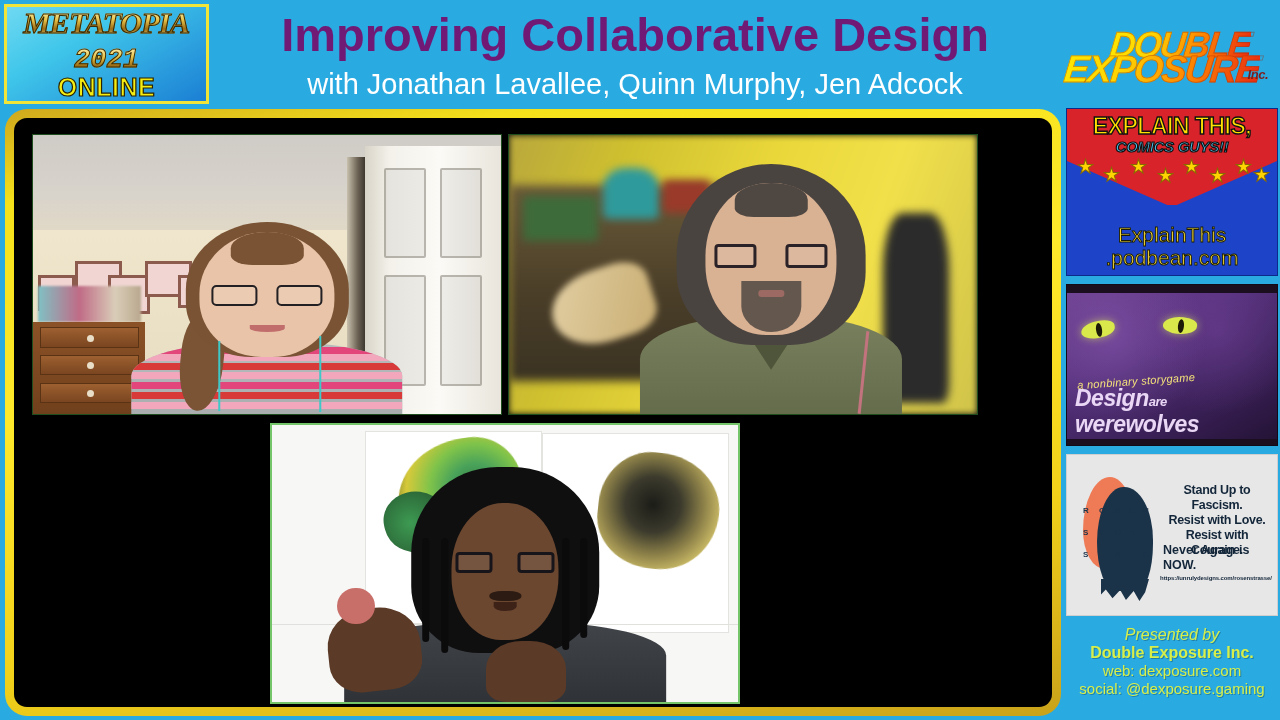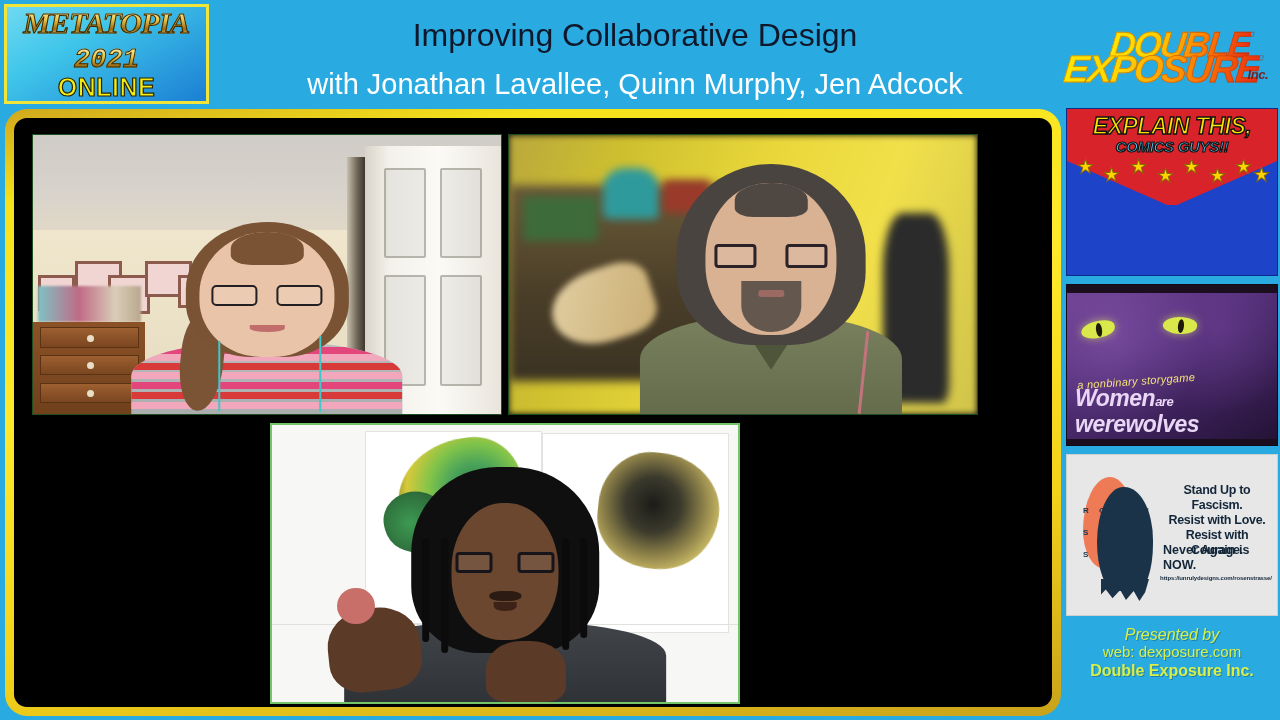--- a/index.html
+++ b/index.html
@@ -51,21 +51,21 @@
     letter-spacing:0.5px;
     white-space:nowrap;
   }
 
   
   #title-block {
     position:absolute; left:218px; top:2px; width:834px; height:106px;
     display:flex; flex-direction:column; justify-content:center; align-items:center;
   }
   #main-title {
-    color:#0f172a; font-size:32px; line-height:52px; font-weight:400;
+    color:#701a75; font-size:47px; line-height:52px; font-weight:700;
     letter-spacing:0px; white-space:nowrap;
   }
   #sub-title {
     color:#ffffff; font-size:29px; line-height:34px; font-weight:400;
     white-space:nowrap; margin-top:6px;
   }
 
   
   #dexposure-logo {
     position:absolute; left:1058px; top:6px; width:216px; height:96px;
@@ -237,21 +237,21 @@
   #sidebar { position:absolute; left:1066px; top:108px; width:212px; height:612px; }
 
   .ad { position:absolute; left:0; width:212px; overflow:hidden; }
 
   
   #ad-explain-this { top:0; height:168px; background:#1d44c8; border:1px solid #0c2a8a; }
   #et-shield { position:absolute; left:0; top:0; width:100%; height:58%;
      background:#d8232a; clip-path:polygon(0 0,100% 0,100% 54%,52% 100%,48% 100%,0 54%); }
   #et-title {
      position:absolute; left:0; top:4px; width:100%; text-align:center;
-     font-weight:bold; font-style:italic; font-size:23px; letter-spacing:-0.5px;
+     font-weight:bold; font-size:23px; letter-spacing:-0.5px;
      color:#ffe000; -webkit-text-stroke:1.4px #111; white-space:nowrap;
   }
   #et-sub {
      position:absolute; left:0; top:29px; width:100%; text-align:center;
      font-weight:bold; font-style:italic; font-size:15px; letter-spacing:-0.3px;
      color:#4fc4f0; -webkit-text-stroke:1.2px #111; white-space:nowrap;
   }
   #et-stars { position:absolute; left:8px; top:48px; width:196px; height:34px; }
   #et-stars .star { position:absolute; color:#ffd400; font-size:19px;
      -webkit-text-stroke:1px #8a6a00; line-height:19px; }
@@ -466,30 +466,32 @@
       <span class="star" style="left:2px;  top:0px;">★</span>
       <span class="star" style="left:28px; top:8px;">★</span>
       <span class="star" style="left:55px; top:0px;">★</span>
       <span class="star" style="left:82px; top:9px;">★</span>
       <span class="star" style="left:108px;top:0px;">★</span>
       <span class="star" style="left:134px;top:9px;">★</span>
       <span class="star" style="left:160px;top:0px;">★</span>
       <span class="star" style="left:178px;top:8px;">★</span>
     </div>
     <div id="et-url">
+      <div>ExplainThis</div>
+      <div>.podbean.com</div>
     </div>
   </div>
 
   <div class="ad" id="ad-werewolves">
     <div id="ww-art">
       <div class="ww-eye" id="ww-eye-l"></div>
       <div class="ww-eye" id="ww-eye-r"></div>
       <div id="ww-tag">a nonbinary storygame</div>
       <div id="ww-title">
-        <span>Women</span><span class="small">are</span><br>
+        <span>Design</span><span class="small">are</span><br>
         <span>werewolves</span>
       </div>
     </div>
   </div>
 
   <div class="ad" id="ad-rosenstrasse">
     <div id="rs-silhouette">
       <div id="rs-sil-back"></div>
       <div id="rs-sil-front"></div>
       <div id="rs-letters">
@@ -515,17 +517,18 @@
       <span>Stand Up to Fascism.</span><br>
       <span>Resist with Love.</span><br>
       <span>Resist with Courage.</span>
     </div>
     <div id="rs-never">Never Again is NOW.</div>
     <div id="rs-url">https://unrulydesigns.com/rosenstrasse/</div>
   </div>
 
   <div id="sidebar-credit">
     <div id="cr-presented">Presented by</div>
+    <div id="cr-company">Double Exposure Inc.</div>
     <div id="cr-web">web: dexposure.com</div>
-    <div id="cr-company">Double Exposure Inc.</div>
+    <div id="cr-social">social: @dexposure.gaming</div>
   </div>
 
 </div>
 
 </body></html>

